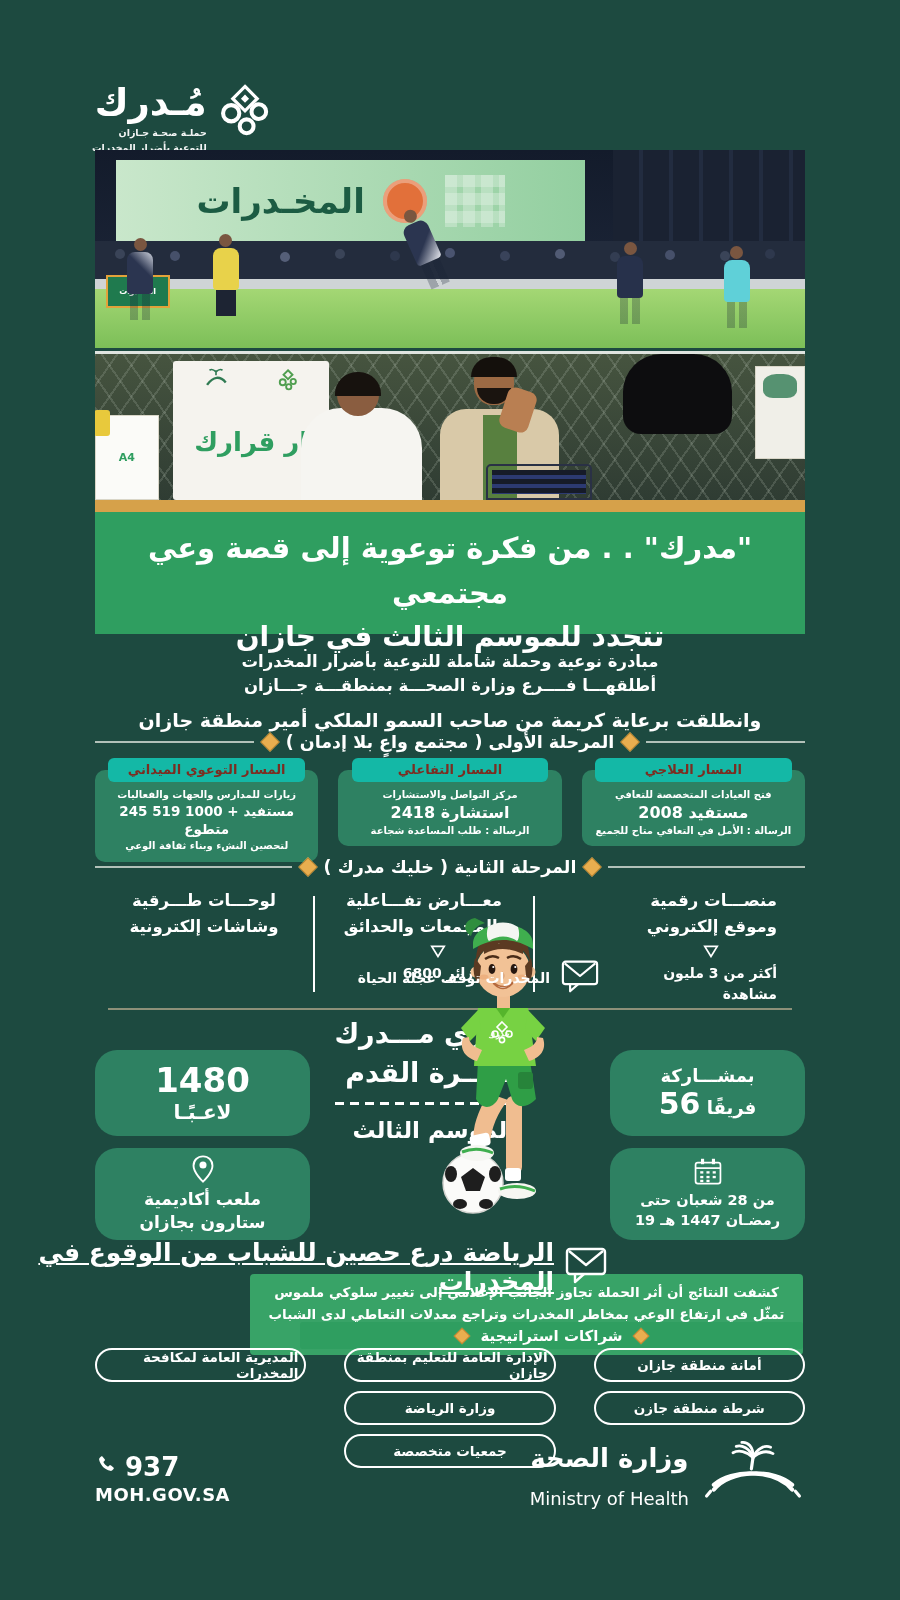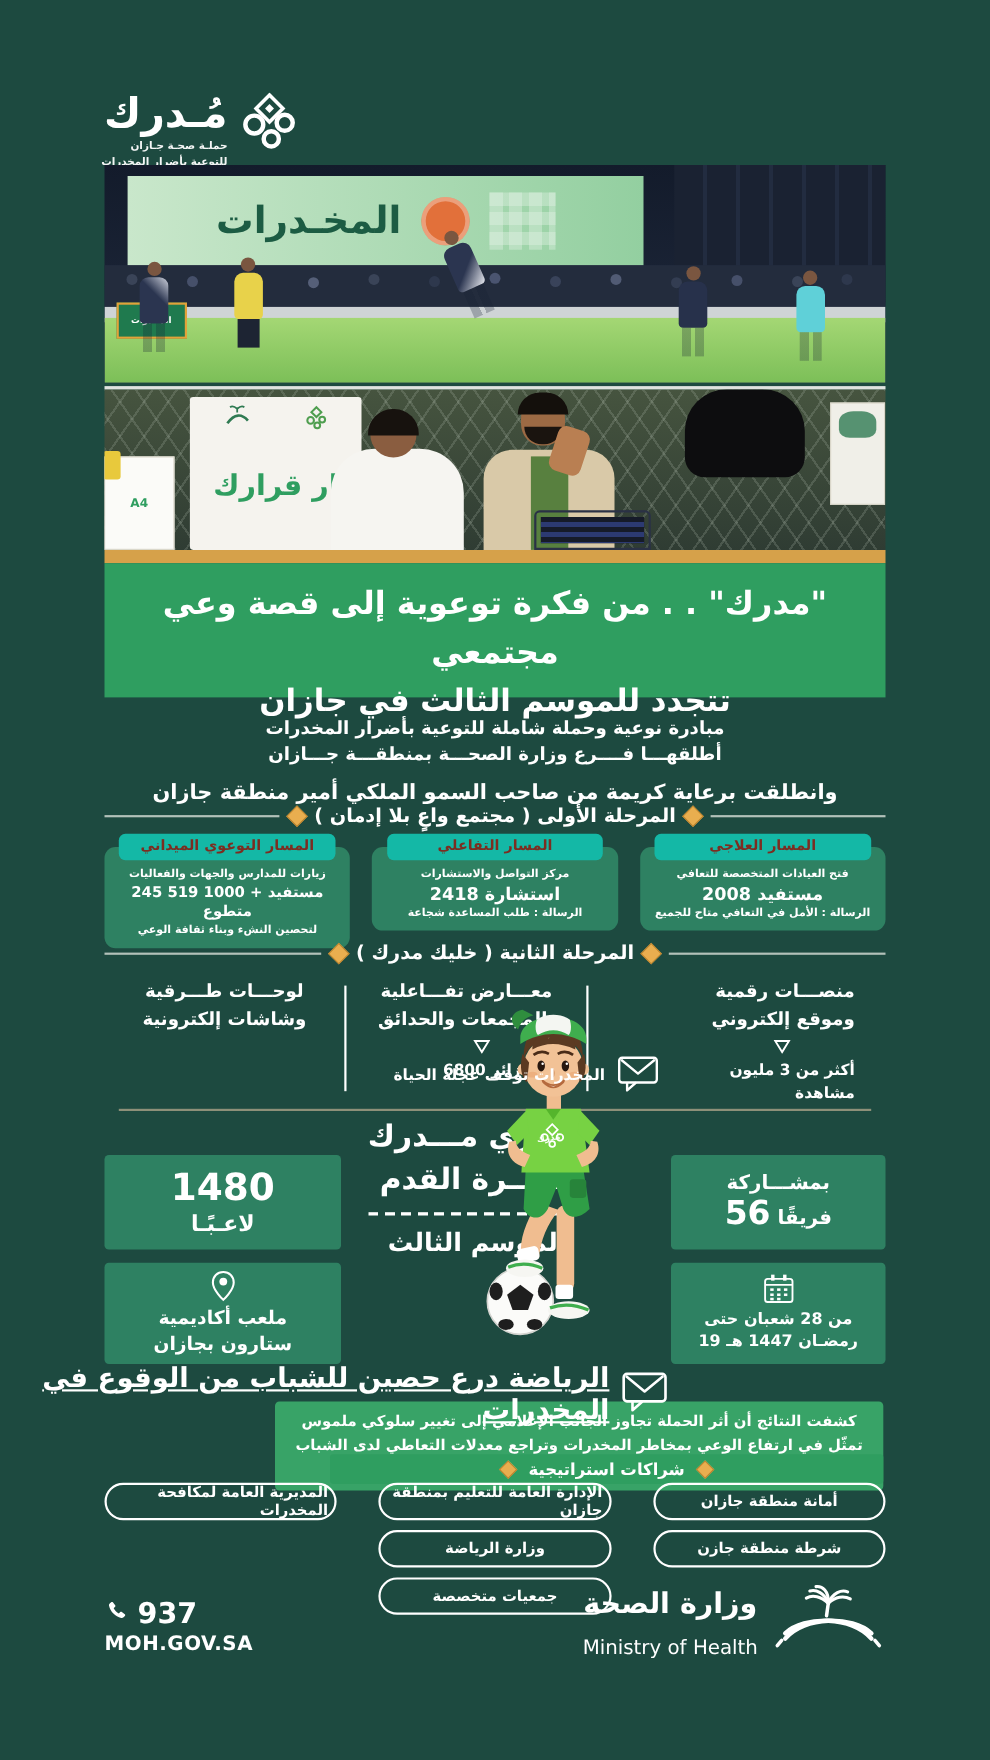--- a/index.html
+++ b/index.html
@@ -90,21 +90,21 @@
   .p2col.right-align{text-align:right;padding-left:24px;padding-right:28px;}
   
   .slogan{display:flex;align-items:center;gap:10px;z-index:6;}
   .slogan1{top:958px;right:300px;}
   .slogan1 .stext{font-size:14px;font-weight:800;}
   .gline{left:108px;top:1008px;width:684px;height:2px;background:#b3a88c;opacity:.75;z-index:1;}
   .league-title{left:295px;top:1014px;width:220px;text-align:right;z-index:2;}
   .lt1{font-size:27px;font-weight:800;line-height:1.45;}
   .dashes{width:180px;height:3px;margin:10px 0 12px auto;background:repeating-linear-gradient(90deg,#fff 0 9px,transparent 9px 15px);}
   .season{font-size:23px;font-weight:800;}
-  .card{background:#2E8162;border-radius:4px;text-align:center;z-index:2;display:flex;flex-direction:column;align-items:center;justify-content:center;}
+  .card{background:#2E8162;border-radius:22px;text-align:center;z-index:2;display:flex;flex-direction:column;align-items:center;justify-content:center;}
   .card-players{left:95px;top:1050px;width:215px;height:86px;}
   .big-num{font-size:34px;font-weight:800;line-height:1.1;}
   .card-label{font-size:20px;font-weight:800;}
   .card-teams{left:610px;top:1050px;width:195px;height:86px;}
   .teams-intro{font-size:18px;font-weight:800;line-height:1.2;}
   .teams-line{font-size:18px;font-weight:800;}
   .teams-line .n{font-size:30px;}
   .card-venue{left:95px;top:1148px;width:215px;height:92px;}
   .venue-l{font-size:17px;font-weight:800;line-height:1.35;}
   .card-dates{left:610px;top:1148px;width:195px;height:92px;}

